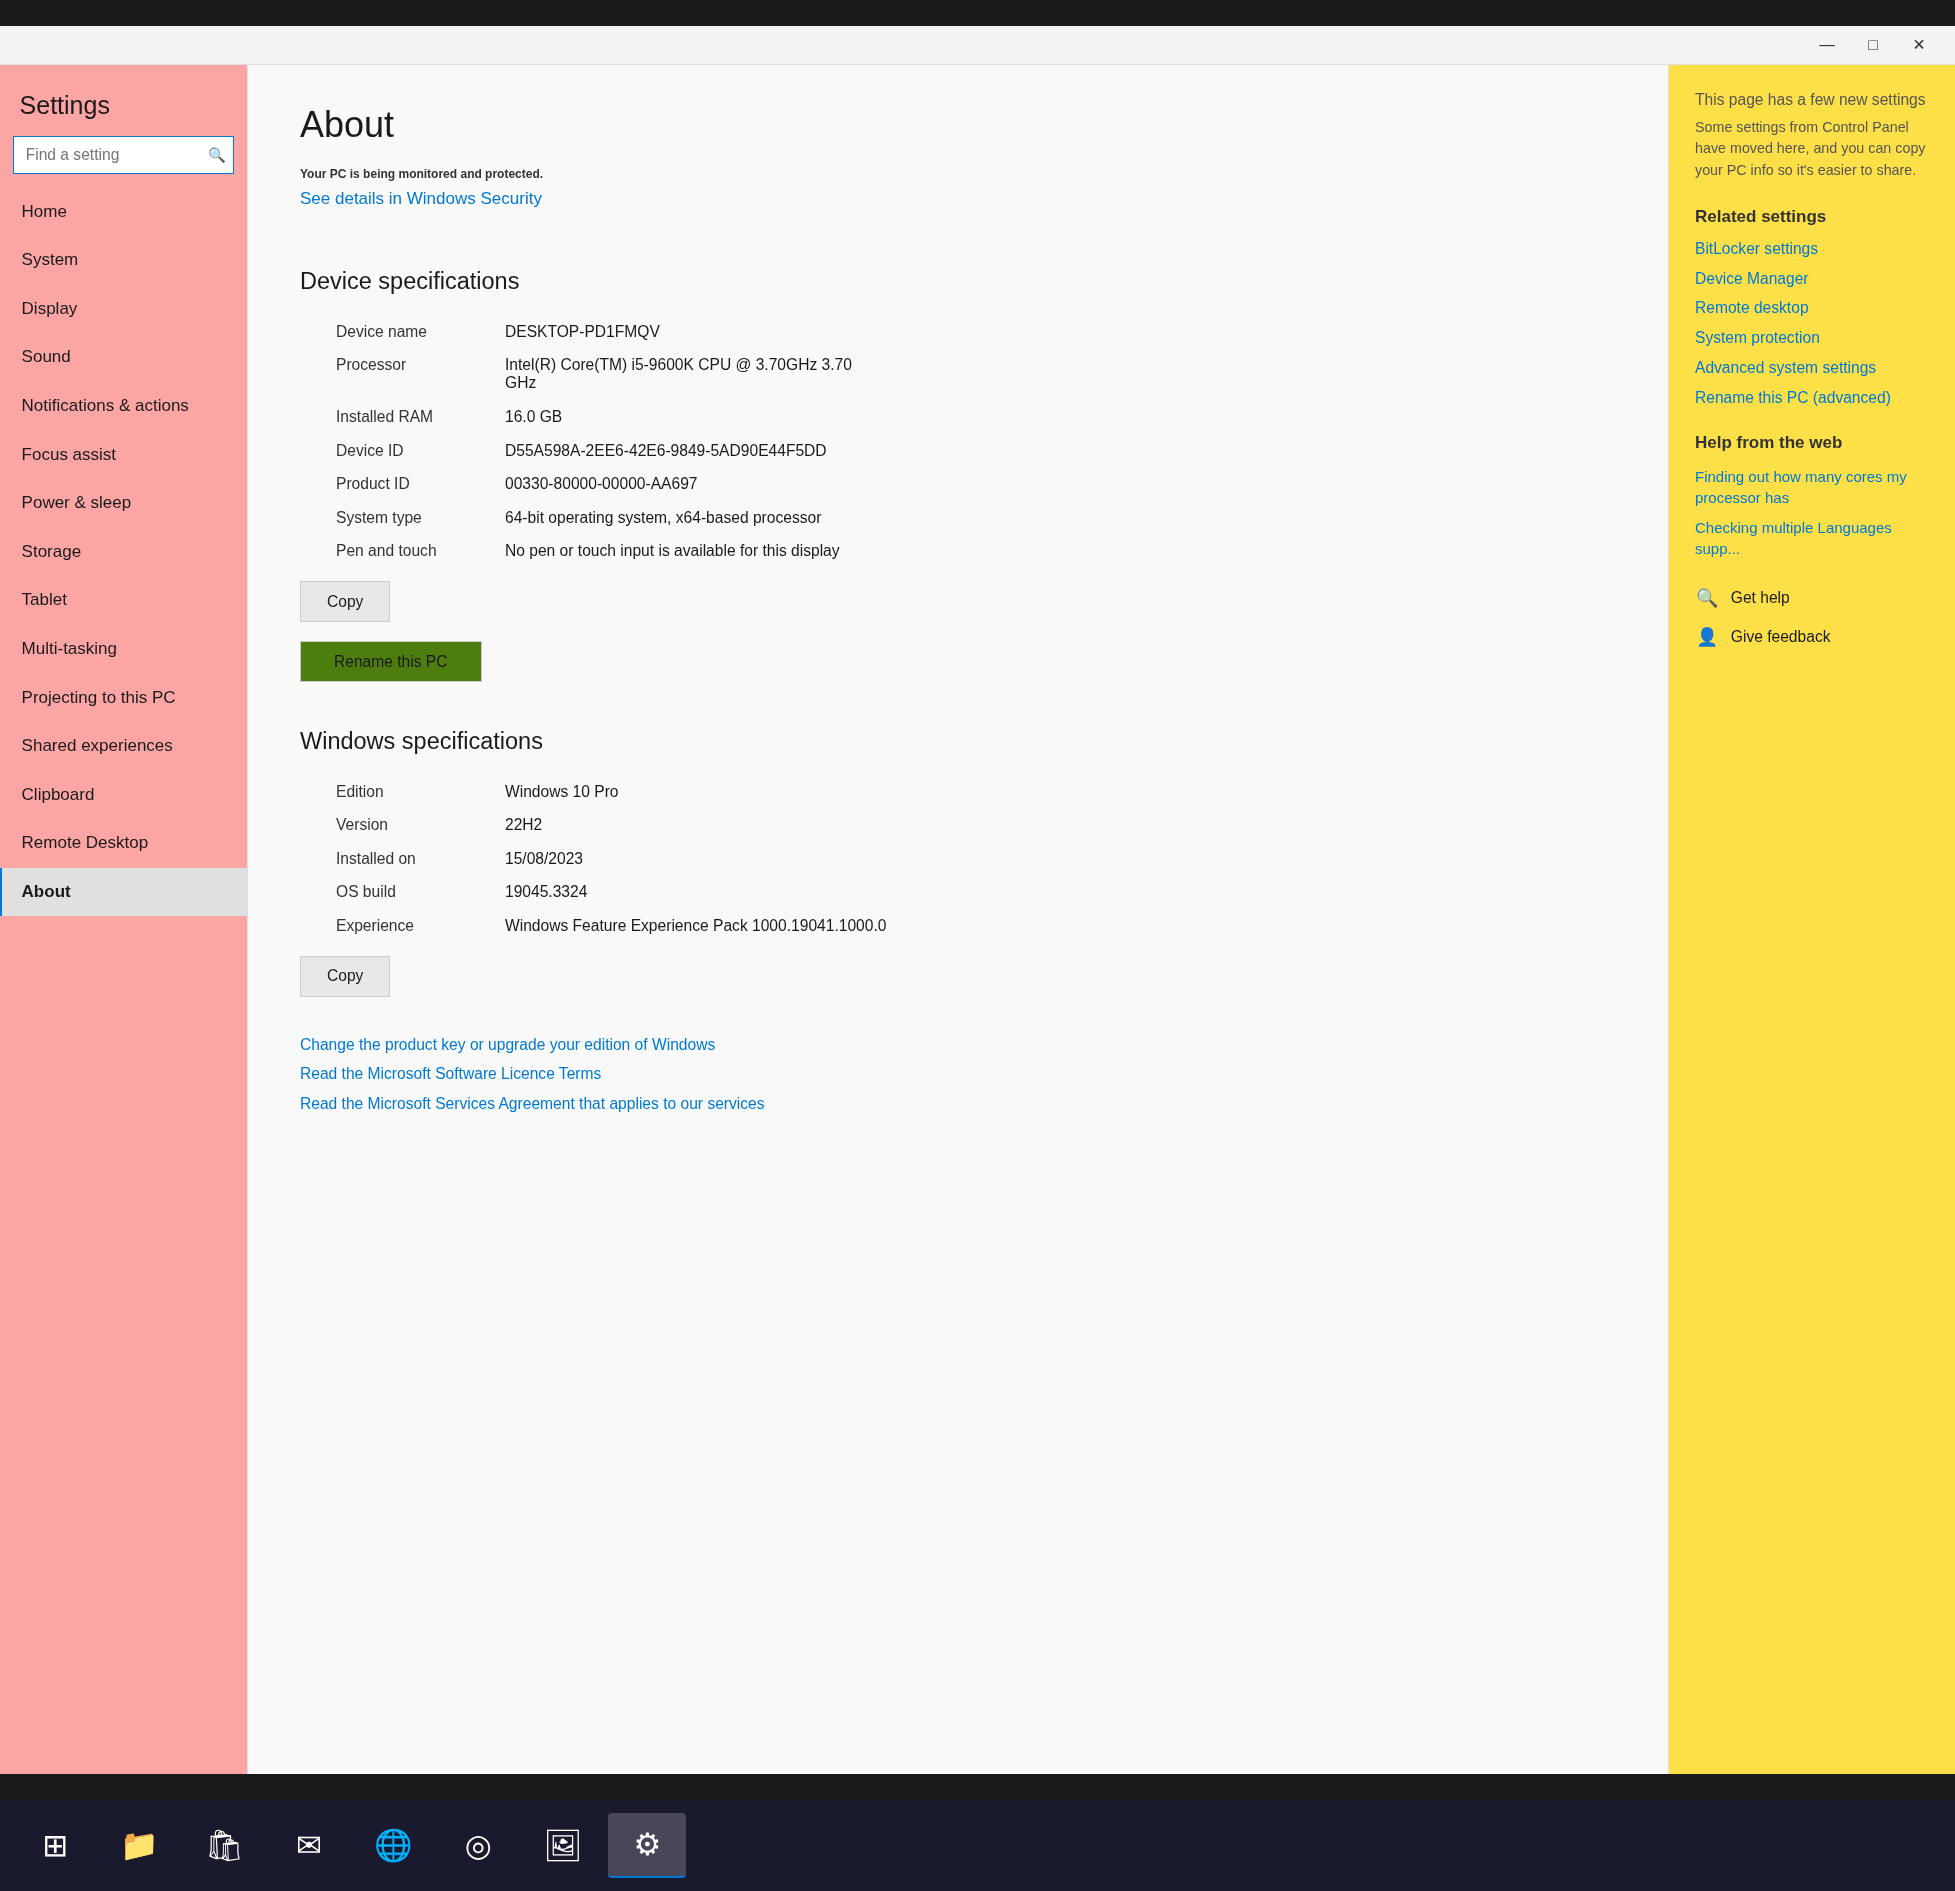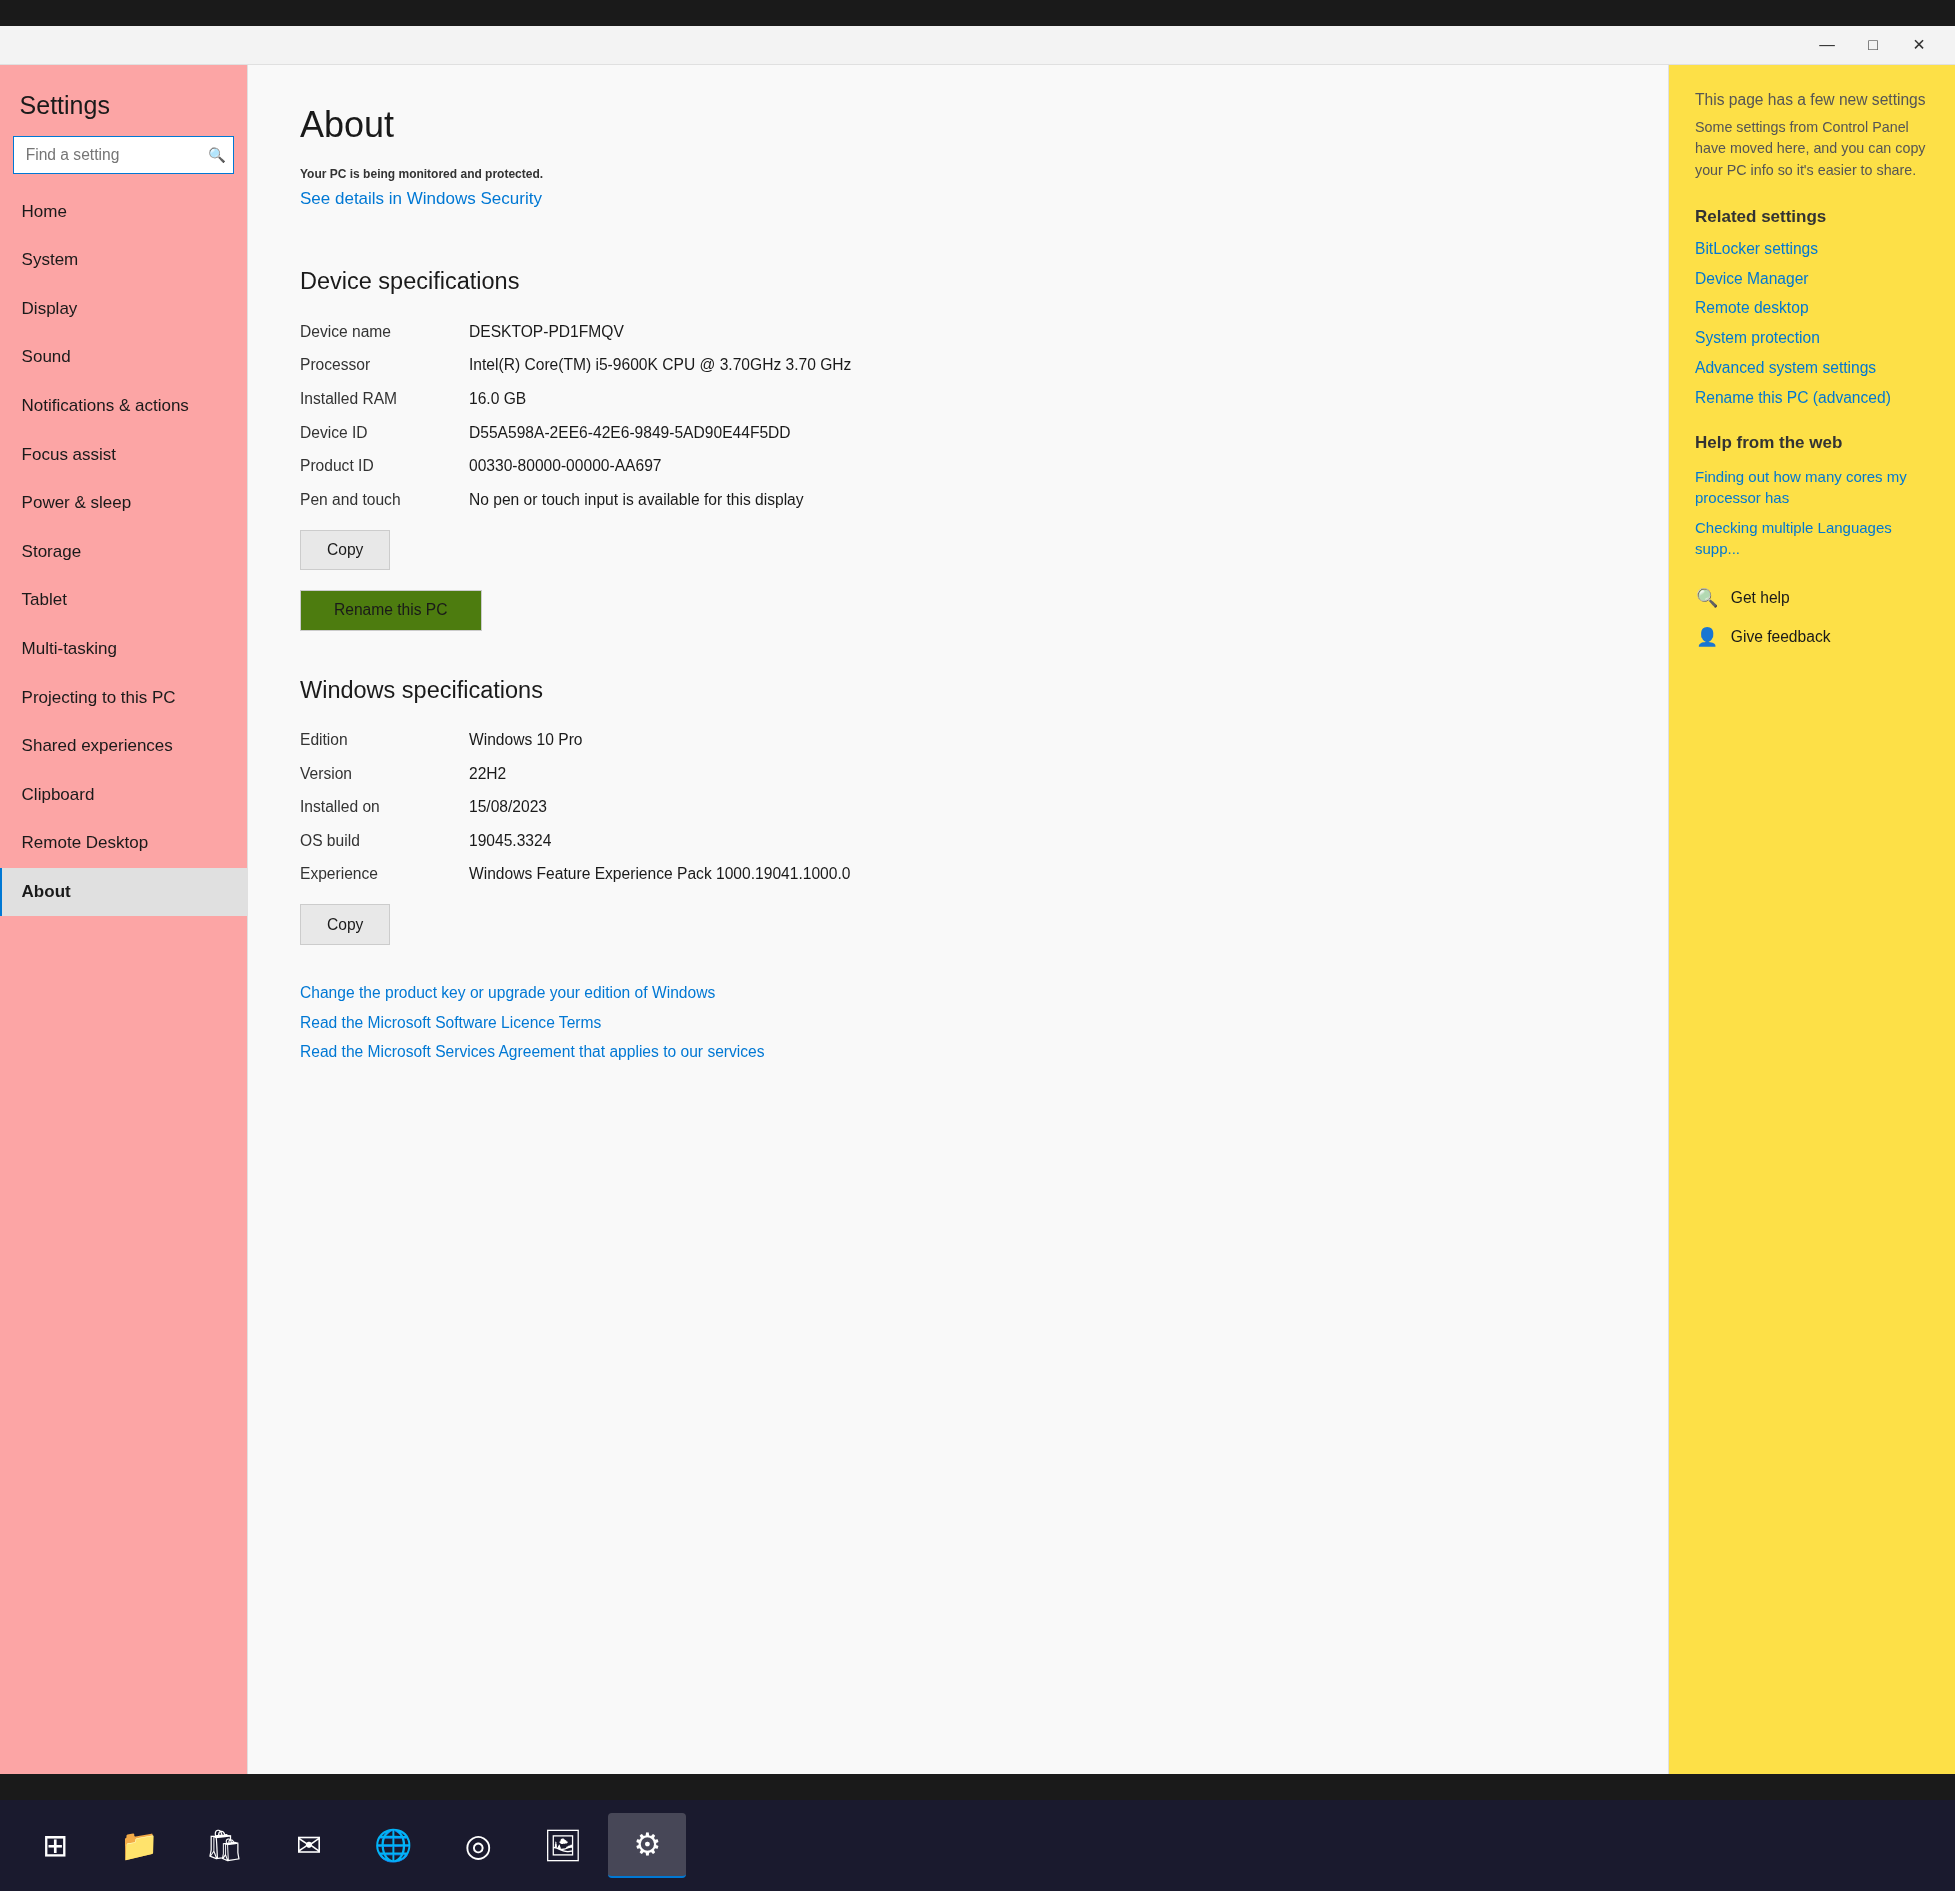--- a/index.html
+++ b/index.html
@@ -149,20 +149,21 @@
 
     .spec-table {
       width: 100%;
       max-width: 587px;
     }
 
     .spec-row {
       display: flex;
       padding: 7.8px 0;
       font-size: 15.6px;
+      margin-left: 36px;
     }
 
     .spec-label {
       width: 169px;
       color: #333;
       font-weight: 400;
       flex-shrink: 0;
     }
 
     .spec-value {
@@ -413,20 +414,24 @@
         </div>
         <div class="spec-row">
           <span class="spec-label">Device ID</span>
           <span class="spec-value">D55A598A-2EE6-42E6-9849-5AD90E44F5DD</span>
         </div>
         <div class="spec-row">
           <span class="spec-label">Product ID</span>
           <span class="spec-value">00330-80000-00000-AA697</span>
         </div>
         <div class="spec-row">
+          <span class="spec-label">System type</span>
+          <span class="spec-value">64-bit operating system, x64-based processor</span>
+        </div>
+        <div class="spec-row">
           <span class="spec-label">Pen and touch</span>
           <span class="spec-value">No pen or touch input is available for this display</span>
         </div>
       </div>
 
       <button class="copy-btn">Copy</button>
       <br>
       <button class="rename-btn">Rename this PC</button>
 
       <h2 class="section-title">Windows specifications</h2>

